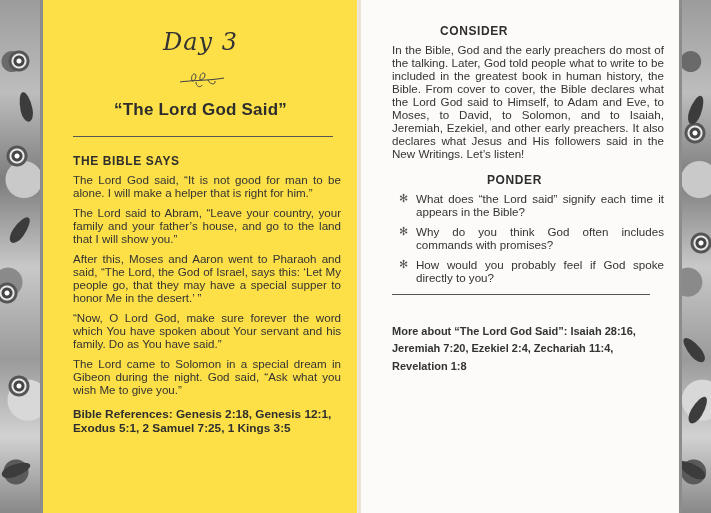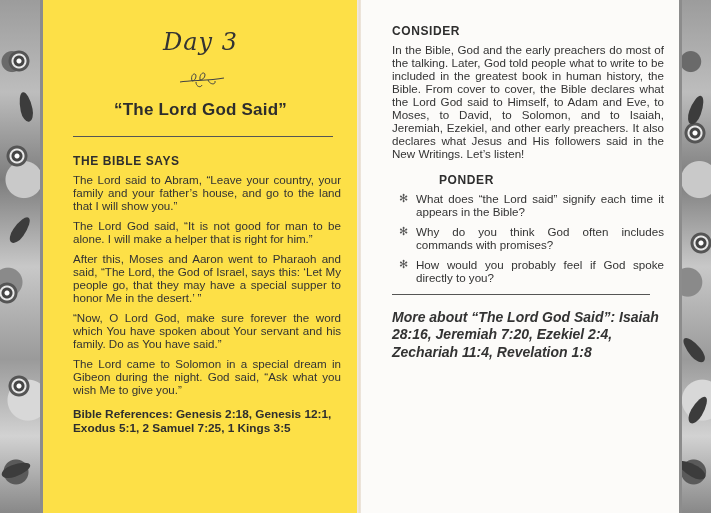--- a/index.html
+++ b/index.html
@@ -56,28 +56,28 @@
     p { margin: 0; }
     .body-text {
       font-size: 11.6px; line-height: 13px; color: #333; text-align: justify;
     }
     .left .content { position: absolute; left: 30px; width: 268px; top: 154px; }
     .left .content .h-section { margin-bottom: 5px; }
     .left .content p.body-text { margin-bottom: 7px; }
     .refs { font-weight: bold; font-size: 11.8px; line-height: 14px; color: #2e2e2e; margin-top: 11px; }
     .pagenum { position: absolute; top: 514px; font-size: 14px; color: #555; }
     .right .content { position: absolute; left: 31px; width: 272px; top: 24px; }
-    .right .h-section { margin-bottom: 5px; }
+    .right .h-section { margin-bottom: 5px; margin-left: 48px; }
     .right .h-ponder { margin-top: 13px; padding-left: 47px; }
     ul.ponder { list-style: none; margin: 5px 0 0 0; padding: 0; }
     ul.ponder li { position: relative; padding-left: 24px; margin-bottom: 7px; }
     ul.ponder li .star { position: absolute; left: 7px; top: 0; font-size: 11px; color: #555; }
     .more {
-      font-style: italic; font-weight: bold; font-size: 14px; line-height: 17.4px;
-      color: #333; margin-top: 14px;
+      font-weight: bold; font-size: 11px; line-height: 17.4px;
+      color: #333; margin-top: 28px;
     }
   </style>
 </head>
 <body>
 
 <div class="spread">
 
   <div class="floral left">
     <div class="bloom" style="left:8px;top:50px;"></div>
     <div class="leaf" style="left:20px;top:92px;transform:rotate(-12deg);"></div>
@@ -95,22 +95,22 @@
       <path d="M14 13 C 12 6, 18 4, 18 8 C 18 11, 16 13, 14 13" stroke="#444" stroke-width="1" fill="none"></path>
       <path d="M22 12 C 21 5, 27 3, 27 7 C 27 10, 24 12, 22 12" stroke="#444" stroke-width="1" fill="none"></path>
       <path d="M18 14 C 18 19, 23 20, 24 17" stroke="#444" stroke-width="1" fill="none"></path>
       <path d="M30 12 C 32 17, 38 17, 37 13" stroke="#444" stroke-width="1" fill="none"></path>
     </svg>
     <div class="title">“The Lord God Said”</div>
     <div class="rule" style="left:30px;width:260px;top:136px;"></div>
 
     <div class="content">
       <div class="h-section">THE BIBLE SAYS</div>
+      <p class="body-text">The Lord God said, “It is not good for man to be alone. I will make a helper that is right for him.”</p>
       <p class="body-text">The Lord said to Abram, “Leave your country, your family and your father’s house, and go to the land that I will show you.”</p>
-      <p class="body-text">The Lord God said, “It is not good for man to be alone. I will make a helper that is right for him.”</p>
       <p class="body-text">After this, Moses and Aaron went to Pharaoh and said, “The Lord, the God of Israel, says this: ‘Let My people go, that they may have a special supper to honor Me in the desert.’ ”</p>
       <p class="body-text">“Now, O Lord God, make sure forever the word which You have spoken about Your servant and his family. Do as You have said.”</p>
       <p class="body-text">The Lord came to Solomon in a special dream in Gibeon during the night. God said, “Ask what you wish Me to give you.”</p>
       <p class="refs">Bible References: Genesis 2:18, Genesis 12:1, Exodus 5:1, 2 Samuel 7:25, 1 Kings 3:5</p>
     </div>
 
     <div class="pagenum" style="left:155px;">14</div>
   </div>
 
   <div class="gutter"></div>

